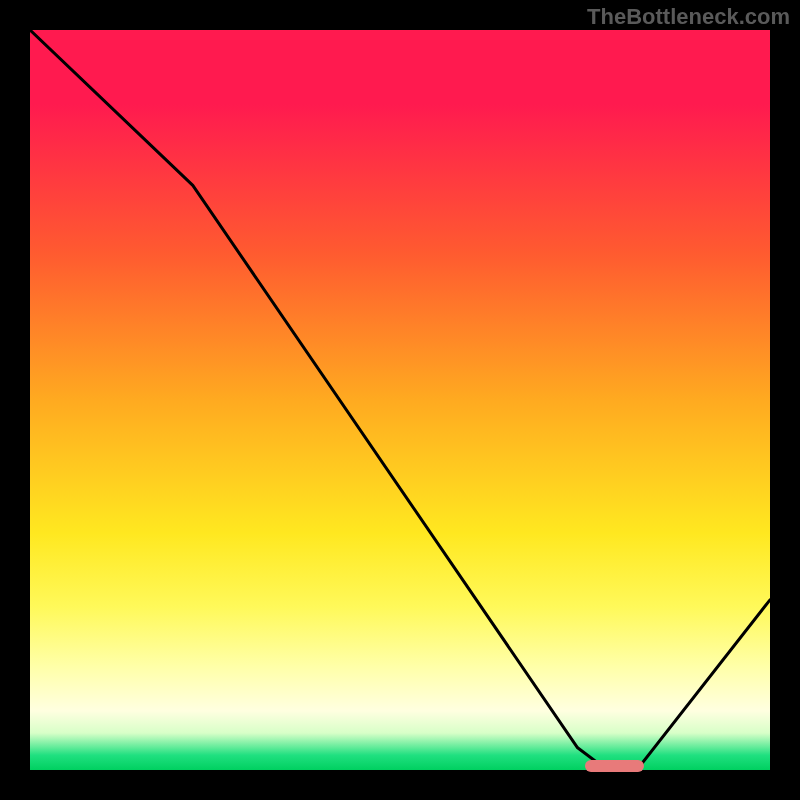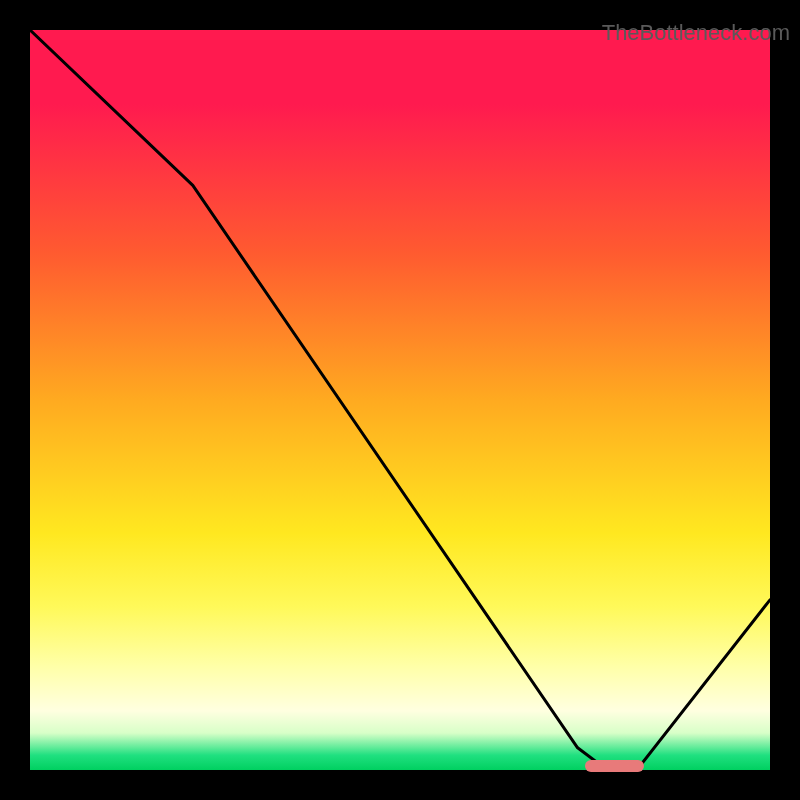--- a/index.html
+++ b/index.html
@@ -6,25 +6,25 @@
     margin: 0;
     padding: 0;
     width: 800px;
     height: 800px;
     background: #000;
     position: relative;
     font-family: Arial, Helvetica, sans-serif;
   }
   .watermark {
     position: absolute;
-    top: 20px;
+    top: 4px;
     right: 10px;
     color: #5a5a5a;
     font-size: 22px;
-    font-weight: 400;
+    font-weight: 700;
     z-index: 10;
   }
   .plot {
     position: absolute;
     top: 30px;
     left: 30px;
     width: 740px;
     height: 740px;
     background: linear-gradient(
       to bottom,

